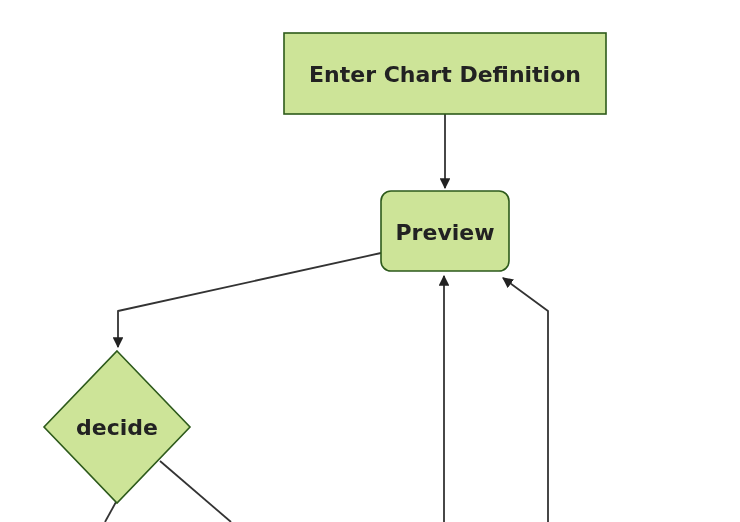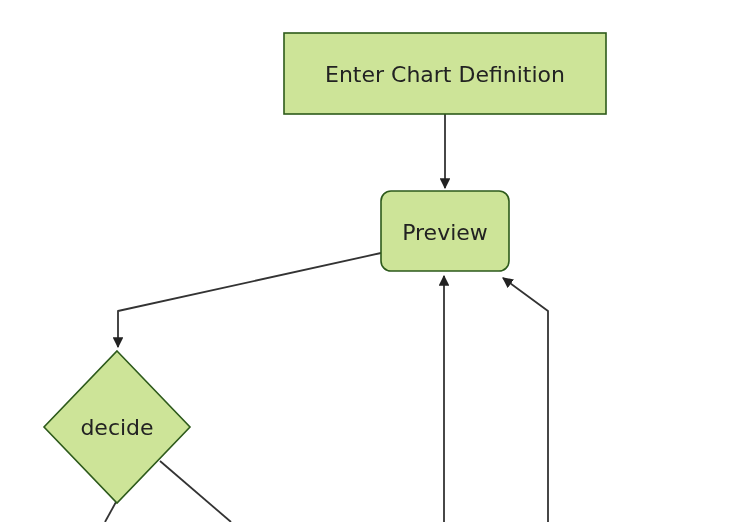--- a/index.html
+++ b/index.html
@@ -8,20 +8,21 @@
     width: 740px;
     height: 522px;
     background: var(--background, #ffffff);
     overflow: hidden;
   }
   .diagram-wrap {
     position: relative;
     width: 740px;
     height: 386px;
     background: var(--background, #ffffff);
+    font-weight: bold;
   }
   svg {
     display: block;
   }
   .node-shape {
     fill: var(--node-fill, #cde498);
     stroke: var(--node-border, #2d5a1b);
     stroke-width: 1.6;
   }
   .node-label {

